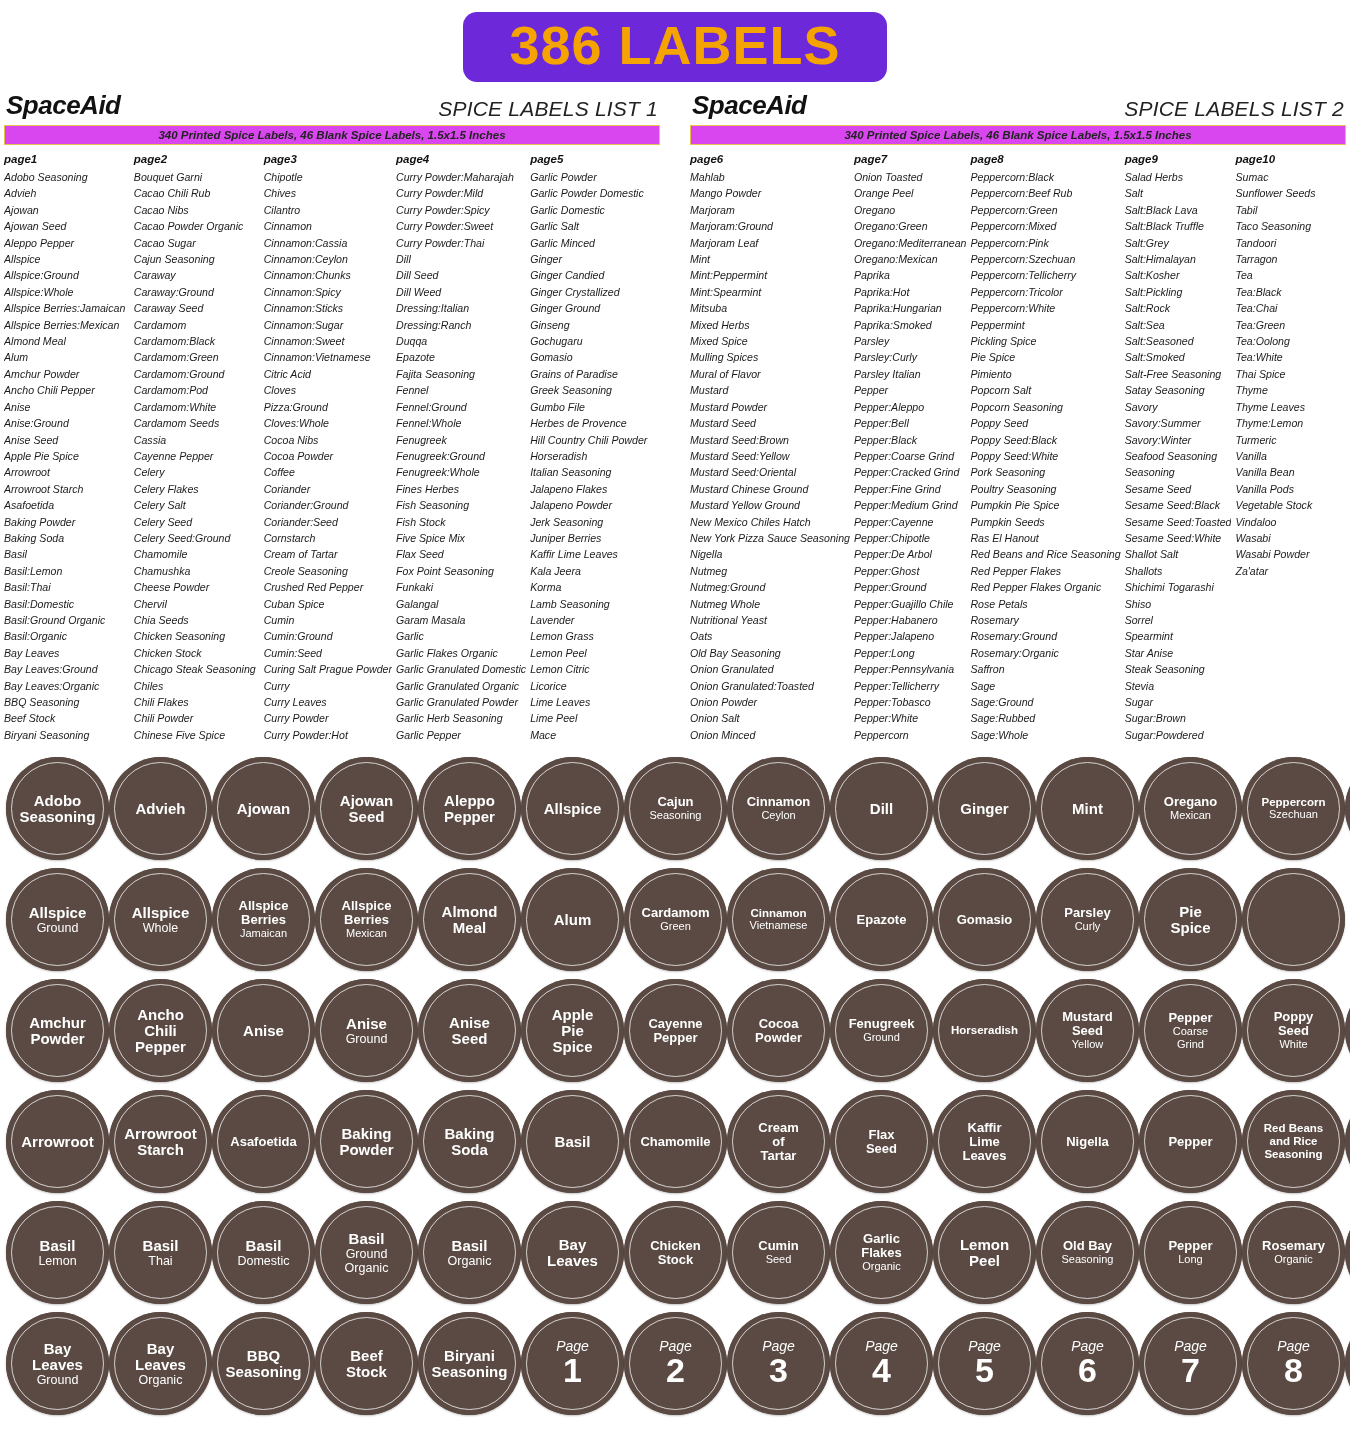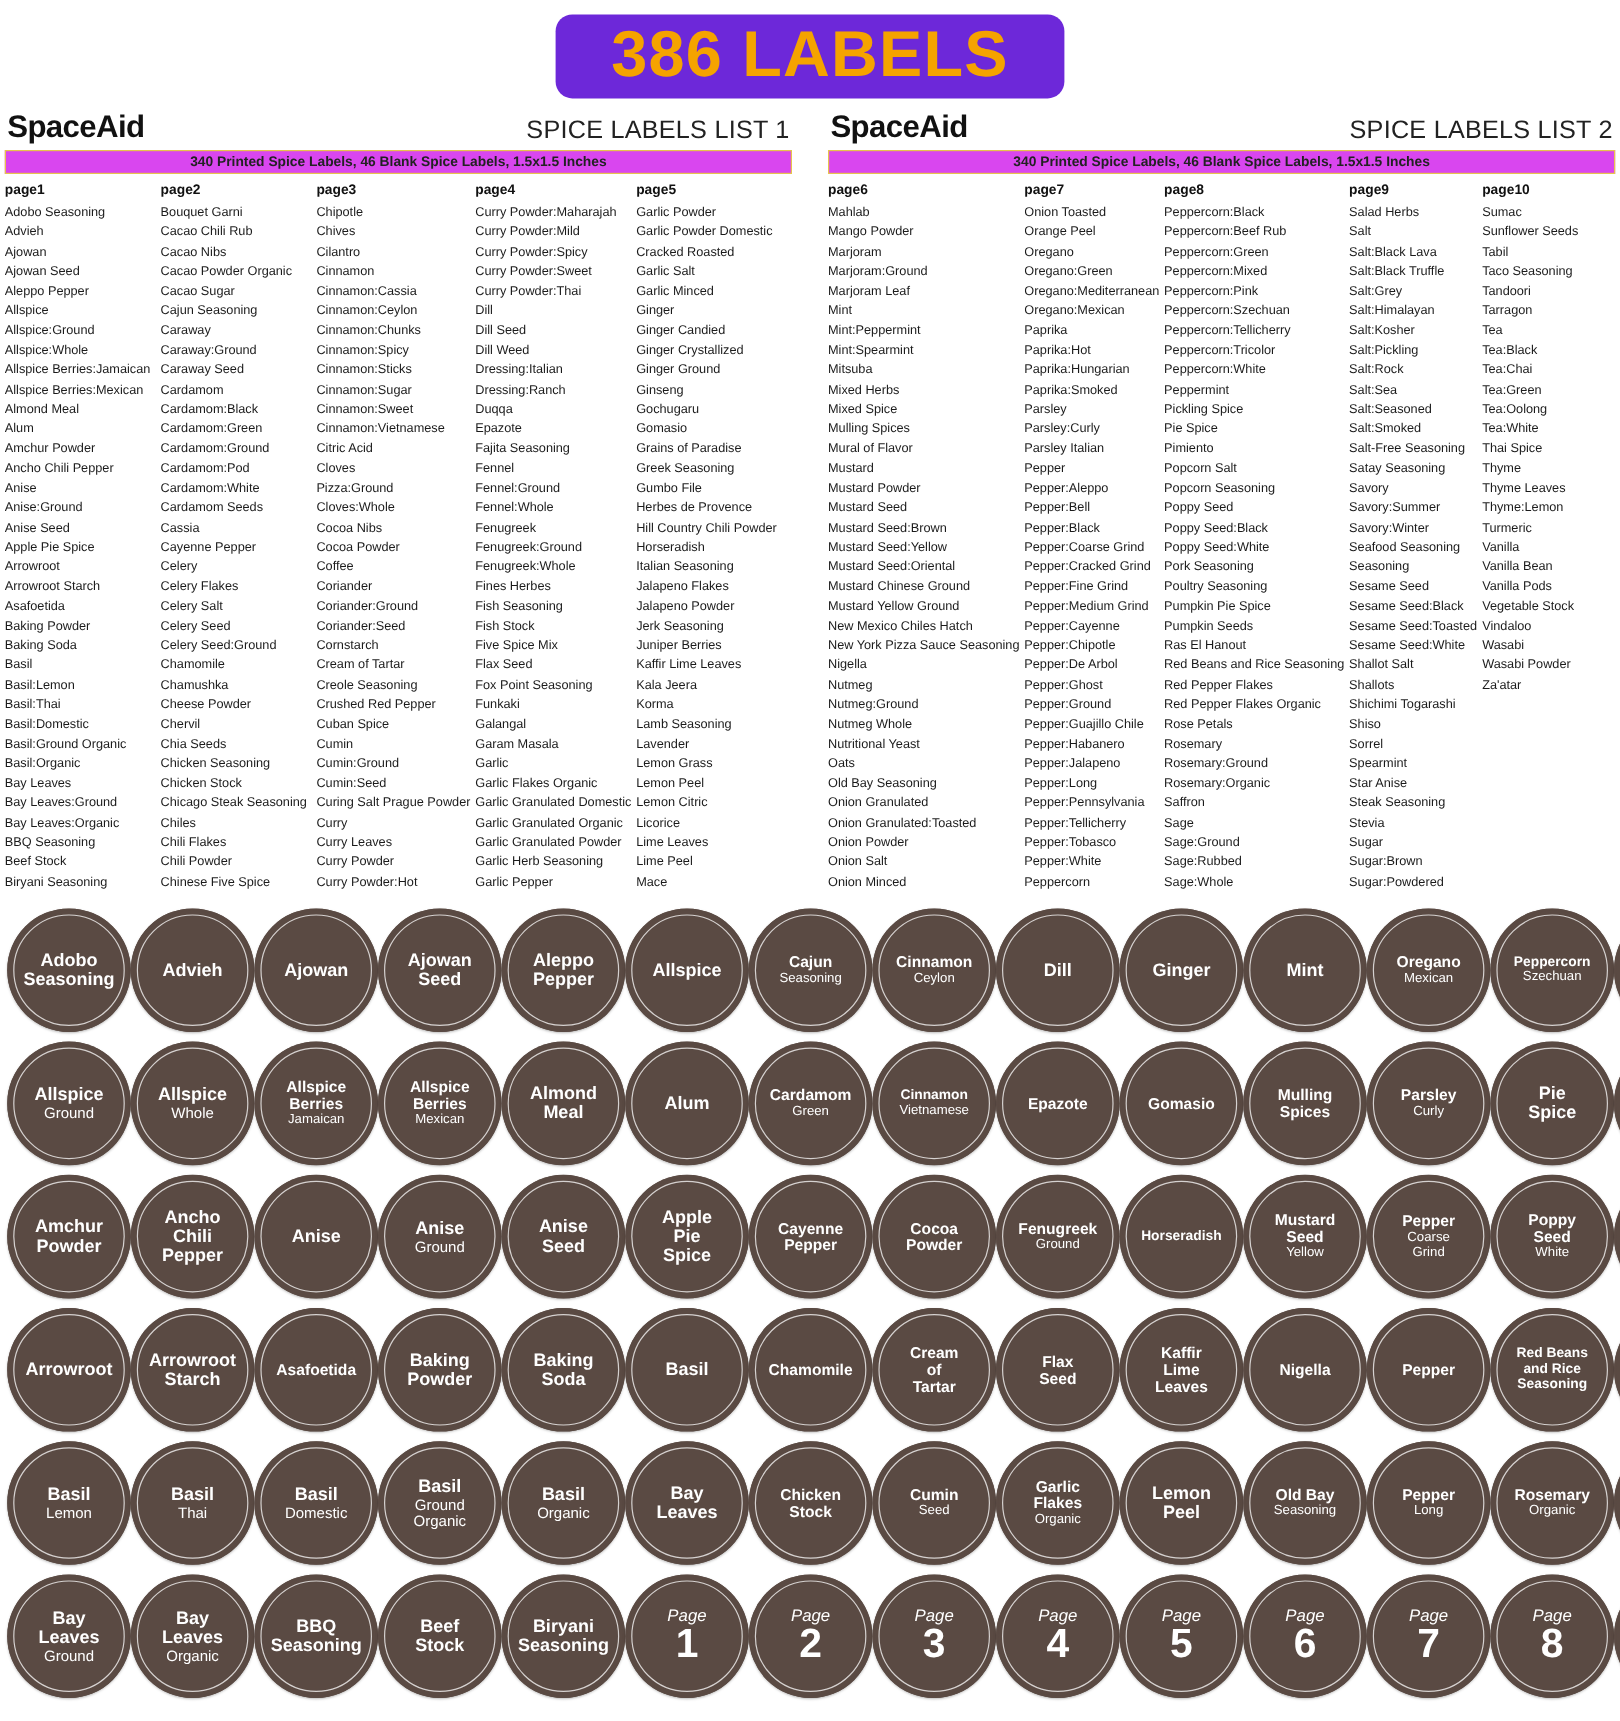--- a/index.html
+++ b/index.html
@@ -5,21 +5,21 @@
   html,body{margin:0;padding:0;background:#ffffff;}
   body{width:1350px;height:1434px;font-family:"Liberation Sans",sans-serif;color:#111;position:relative;overflow:hidden;}
 
   
   .banner-wrap{display:flex;justify-content:center;align-items:center;padding-top:4px;height:86px;}
   .banner{background:#6d28d9;border-radius:14px;padding:6px 46px 10px 46px;display:flex;align-items:center;justify-content:center;}
   .banner-text{color:#f5a300;font-size:54px;font-weight:bold;letter-spacing:1px;line-height:1;font-family:"Liberation Sans",sans-serif;}
 
   
   .sheets{display:flex;gap:30px;padding:0 4px;}
-  .sheet{flex:1;}
+  .sheet{flex:1;font-style:italic;}
   .sheet-head{display:flex;align-items:flex-end;justify-content:space-between;padding:0 2px 4px 2px;}
   .brand{font-size:26px;font-weight:bold;letter-spacing:-0.5px;color:#111;font-family:"Liberation Sans",sans-serif;}
   .sheet-title{font-size:21px;color:#222;letter-spacing:.2px;}
   .sheet-sub{background:#d946ef;text-align:center;font-size:11.5px;font-weight:bold;color:#222;padding:3px 0;border:1px solid #e7c34d;}
 
   .cols{display:flex;margin-top:8px;}
   .col{flex:1;padding-right:4px;}
   .col-head{font-size:11.5px;font-weight:bold;color:#111;margin-bottom:4px;}
   .col ul{list-style:none;margin:0;padding:0;}
   .col li{font-size:10.6px;line-height:16.4px;color:#1b1b1b;white-space:nowrap;overflow:hidden;text-overflow:ellipsis;}
@@ -214,21 +214,21 @@
           <li>Garlic Granulated Powder</li>
           <li>Garlic Herb Seasoning</li>
           <li>Garlic Pepper</li>
         </ul>
       </div>
       <div class="col">
         <div class="col-head">page5</div>
         <ul>
           <li>Garlic Powder</li>
           <li>Garlic Powder Domestic</li>
-          <li>Cracked Roasted</li>
+          <li>Garlic Domestic</li>
           <li>Garlic Salt</li>
           <li>Garlic Minced</li>
           <li>Ginger</li>
           <li>Ginger Candied</li>
           <li>Ginger Crystallized</li>
           <li>Ginger Ground</li>
           <li>Ginseng</li>
           <li>Gochugaru</li>
           <li>Gomasio</li>
           <li>Grains of Paradise</li>
@@ -547,24 +547,20 @@
         <span class="t1">Cinnamon</span>
         <span class="t2">Vietnamese</span>
       </div>
     <div class="dot small">
         <span class="t1">Epazote</span>
       </div>
     <div class="dot small">
         <span class="t1">Gomasio</span>
       </div>
     <div class="dot small">
-        <span class="t1">Mulling</span>
-        <span class="t1">Spices</span>
-      </div>
-    <div class="dot small">
         <span class="t1">Parsley</span>
         <span class="t2">Curly</span>
       </div>
     <div class="dot">
         <span class="t1">Pie</span>
         <span class="t1">Spice</span>
       </div>
     <div class="dot"></div>
 
   </div>

